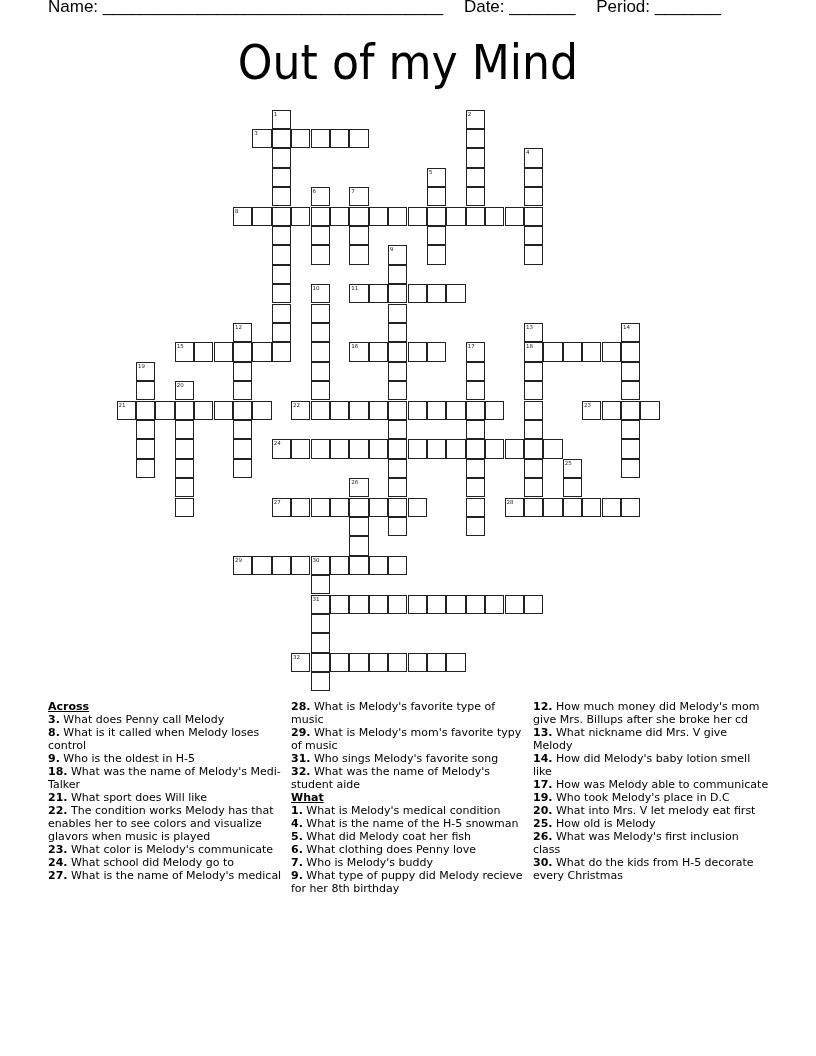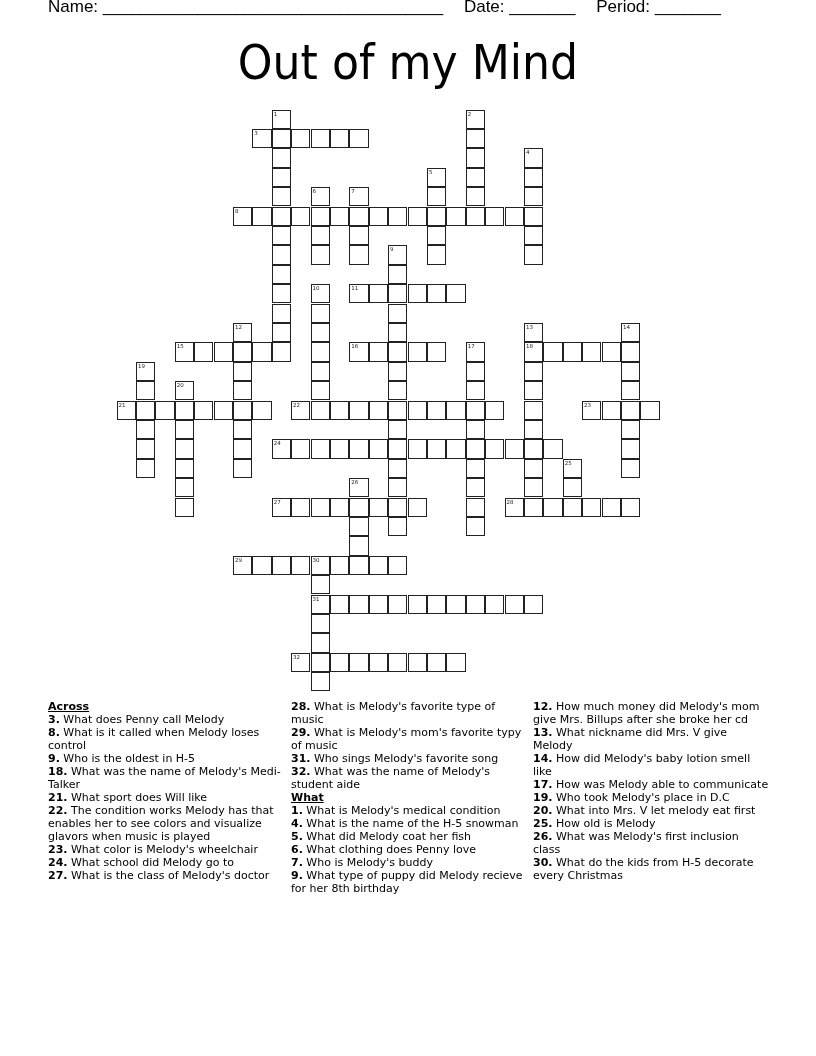--- a/index.html
+++ b/index.html
@@ -317,23 +317,23 @@
   </div>
 
 <div class="clues col1">
     <div class="sec">Across</div>
     <div class="clue"><b>3.</b><span> What does Penny call Melody</span></div>
     <div class="clue"><b>8.</b><span> What is it called when Melody loses control</span></div>
     <div class="clue"><b>9.</b><span> Who is the oldest in H-5</span></div>
     <div class="clue"><b>18.</b><span> What was the name of Melody's Medi-Talker</span></div>
     <div class="clue"><b>21.</b><span> What sport does Will like</span></div>
     <div class="clue"><b>22.</b><span> The condition works Melody has that enables her to see colors and visualize glavors when music is played</span></div>
-    <div class="clue"><b>23.</b><span> What color is Melody's wheelchair</span></div>
+    <div class="clue"><b>23.</b><span> What color is Melody's communicate</span></div>
     <div class="clue"><b>24.</b><span> What school did Melody go to</span></div>
-    <div class="clue"><b>27.</b><span> What is the class of Melody's doctor</span></div>
+    <div class="clue"><b>27.</b><span> What is the name of Melody's medical</span></div>
   </div>
 <div class="clues col2">
     <div class="clue"><b>28.</b><span> What is Melody's favorite type of music</span></div>
     <div class="clue"><b>29.</b><span> What is Melody's mom's favorite typy of music</span></div>
     <div class="clue"><b>31.</b><span> Who sings Melody's favorite song</span></div>
     <div class="clue"><b>32.</b><span> What was the name of Melody's student aide</span></div>
     <div class="sec">What</div>
     <div class="clue"><b>1.</b><span> What is Melody's medical condition</span></div>
     <div class="clue"><b>4.</b><span> What is the name of the H-5 snowman</span></div>
     <div class="clue"><b>5.</b><span> What did Melody coat her fish</span></div>

